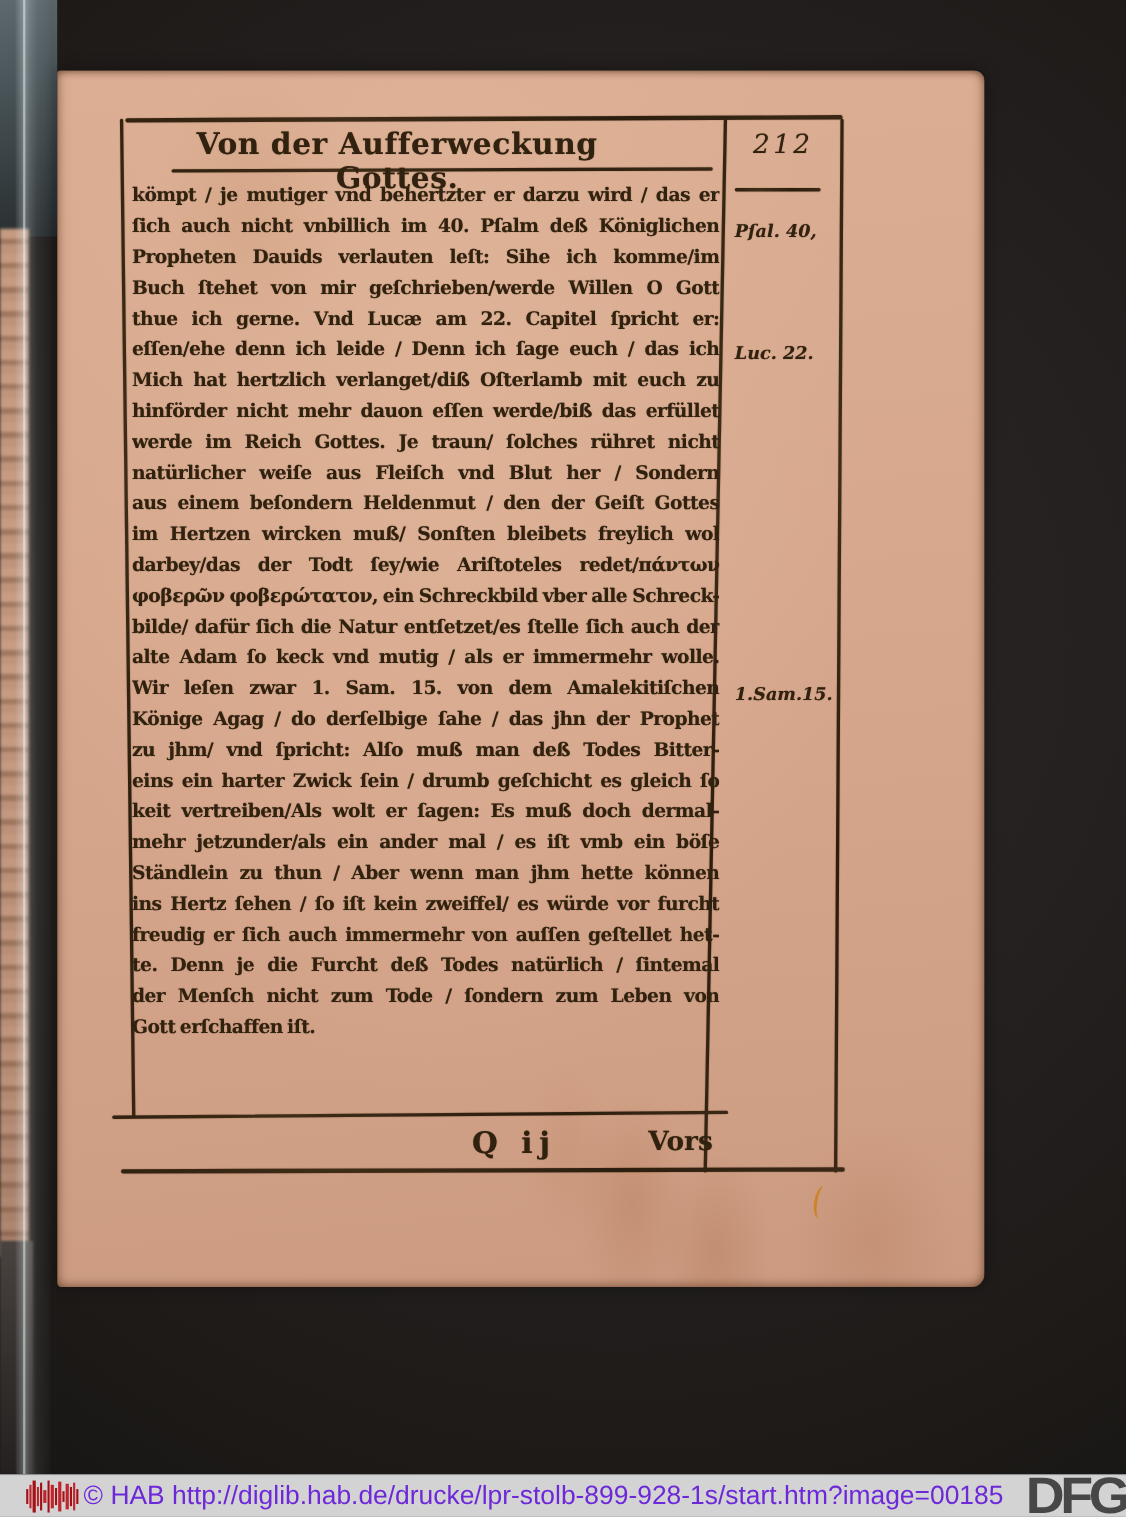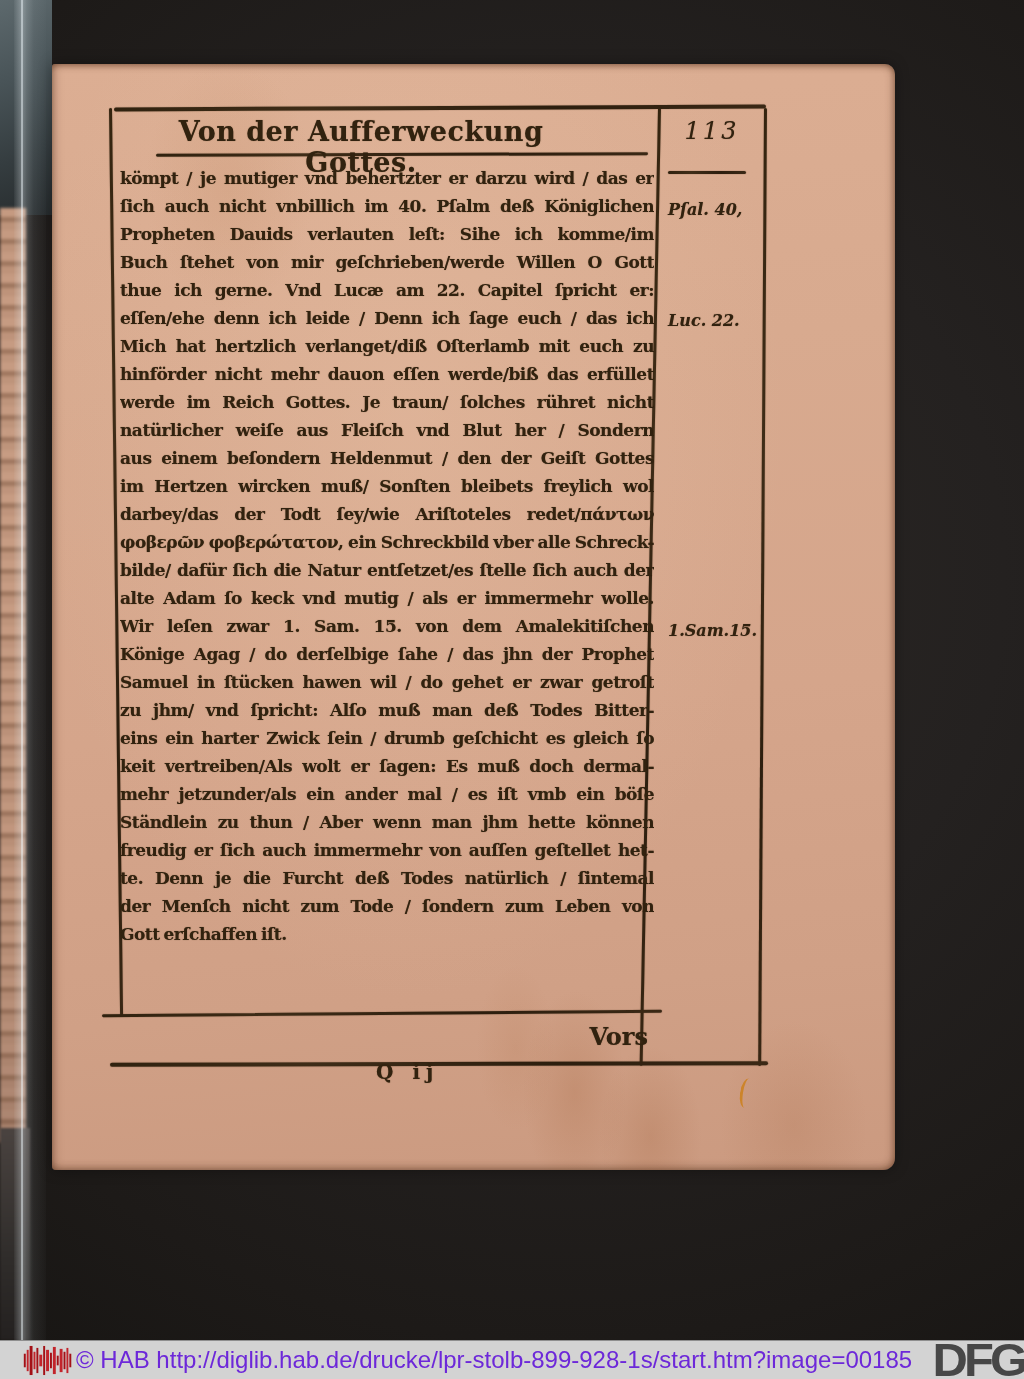--- a/index.html
+++ b/index.html
@@ -87,22 +87,22 @@
   }
   .tl.no-j{text-align:right;text-align-last:left;}
   .margin-note{
     position:absolute;left:616px;width:100px;
     font-size:16px;font-style:italic;font-weight:bold;letter-spacing:0px;line-height:20px;
   }
   .mn-1{top:136px;}
   .mn-2{top:247px;}
   .mn-3{top:557px;}
   .signature{
-    position:absolute;left:324px;top:960px;width:130px;text-align:left;
-    font-size:20px;font-weight:bold;letter-spacing:6px;margin-top:36px;
+    position:absolute;left:324px;top:960px;width:130px;text-align:right;
+    font-size:27px;font-weight:bold;letter-spacing:6px;
   }
   .catchword{
     position:absolute;left:478px;top:958px;width:118px;text-align:right;
     font-size:24px;font-weight:bold;
   }
   .curl-mark{
     position:absolute;left:688px;top:1014px;width:11px;height:30px;
     border-left:3px solid #cd8326;border-radius:70% 0 0 70% / 55% 0 0 55%;
     transform:rotate(9deg);opacity:0.95;
   }
@@ -139,47 +139,47 @@
     <div class="rule rule-top"></div>
     <div class="rule rule-under-header"></div>
     <div class="rule rule-under-folio"></div>
     <div class="rule v rule-left"></div>
     <div class="rule v rule-divider"></div>
     <div class="rule v rule-right"></div>
     <div class="rule rule-inner-bottom"></div>
     <div class="rule rule-outer-bottom"></div>
 
     <div class="header-title ink">Von der Aufferweckung Gottes.</div>
-    <div class="folio ink">113</div>
+    <div class="folio ink">212</div>
 
     <div class="text-block">
       <div class="tl ink">kömpt / je mutiger vnd behertzter er darzu wird / das er</div>
       <div class="tl ink">ſich auch nicht vnbillich im 40. Pſalm deß Königlichen</div>
       <div class="tl ink">Propheten Dauids verlauten leſt: Sihe ich komme/im</div>
       <div class="tl ink">Buch ſtehet von mir geſchrieben/werde Willen O Gott</div>
       <div class="tl ink">thue ich gerne. Vnd Lucæ am 22. Capitel ſpricht er:</div>
       <div class="tl ink">eſſen/ehe denn ich leide / Denn ich ſage euch / das ich</div>
       <div class="tl ink">Mich hat hertzlich verlanget/diß Oſterlamb mit euch zu</div>
       <div class="tl ink">hinförder nicht mehr dauon eſſen werde/biß das erfüllet</div>
       <div class="tl ink">werde im Reich Gottes. Je traun/ ſolches rühret nicht</div>
       <div class="tl ink">natürlicher weiſe aus Fleiſch vnd Blut her / Sondern</div>
       <div class="tl ink">aus einem beſondern Heldenmut / den der Geiſt Gottes</div>
       <div class="tl ink">im Hertzen wircken muß/ Sonſten bleibets freylich wol</div>
       <div class="tl ink">darbey/das der Todt ſey/wie Ariſtoteles redet/πάντων</div>
       <div class="tl ink">φοβερῶν φοβερώτατον, ein Schreckbild vber alle Schreck-</div>
       <div class="tl ink">bilde/ dafür ſich die Natur entſetzet/es ſtelle ſich auch der</div>
       <div class="tl ink">alte Adam ſo keck vnd mutig / als er immermehr wolle.</div>
       <div class="tl ink">Wir leſen zwar 1. Sam. 15. von dem Amalekitiſchen</div>
       <div class="tl ink">Könige Agag / do derſelbige ſahe / das jhn der Prophet</div>
-      <div class="tl ink">Samuel in ſtücken hawen wil / do gehet er zwar getroſt</div>
       <div class="tl ink">zu jhm/ vnd ſpricht: Alſo muß man deß Todes Bitter-</div>
       <div class="tl ink">eins ein harter Zwick ſein / drumb geſchicht es gleich ſo</div>
       <div class="tl ink">keit vertreiben/Als wolt er ſagen: Es muß doch dermal-</div>
       <div class="tl ink">mehr jetzunder/als ein ander mal / es iſt vmb ein böſe</div>
       <div class="tl ink">Ständlein zu thun / Aber wenn man jhm hette können</div>
+      <div class="tl ink">ins Hertz ſehen / ſo iſt kein zweiffel/ es würde vor furcht</div>
       <div class="tl ink">freudig er ſich auch immermehr von auſſen geſtellet het-</div>
       <div class="tl ink">te. Denn je die Furcht deß Todes natürlich / ſintemal</div>
       <div class="tl ink">der Menſch nicht zum Tode / ſondern zum Leben von</div>
       <div class="tl ink no-j">Gott erſchaffen iſt.</div>
     </div>
 
     <div class="margin-note mn-1 ink">Pſal. 40,</div>
     <div class="margin-note mn-2 ink">Luc. 22.</div>
     <div class="margin-note mn-3 ink">1.Sam.15.</div>
 

